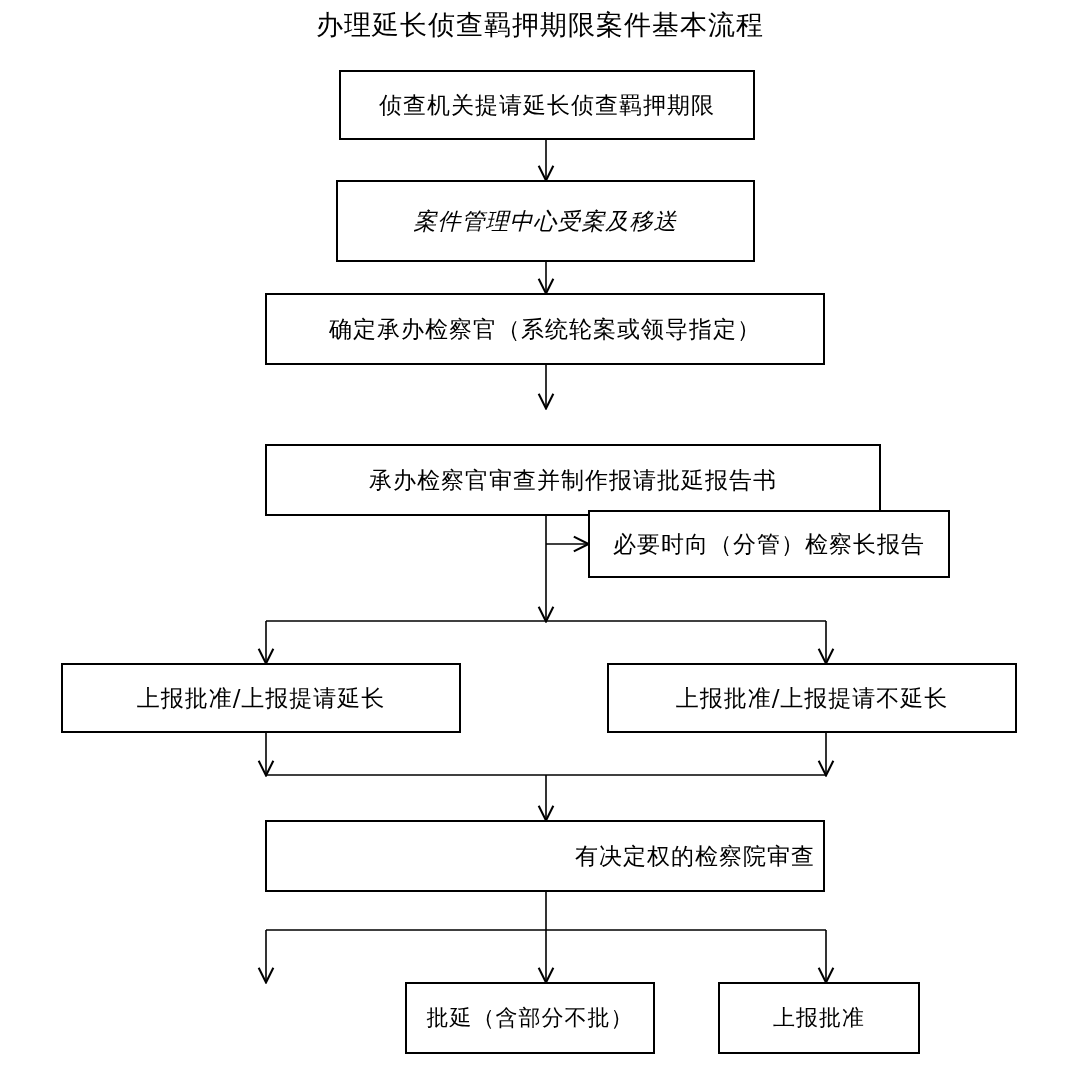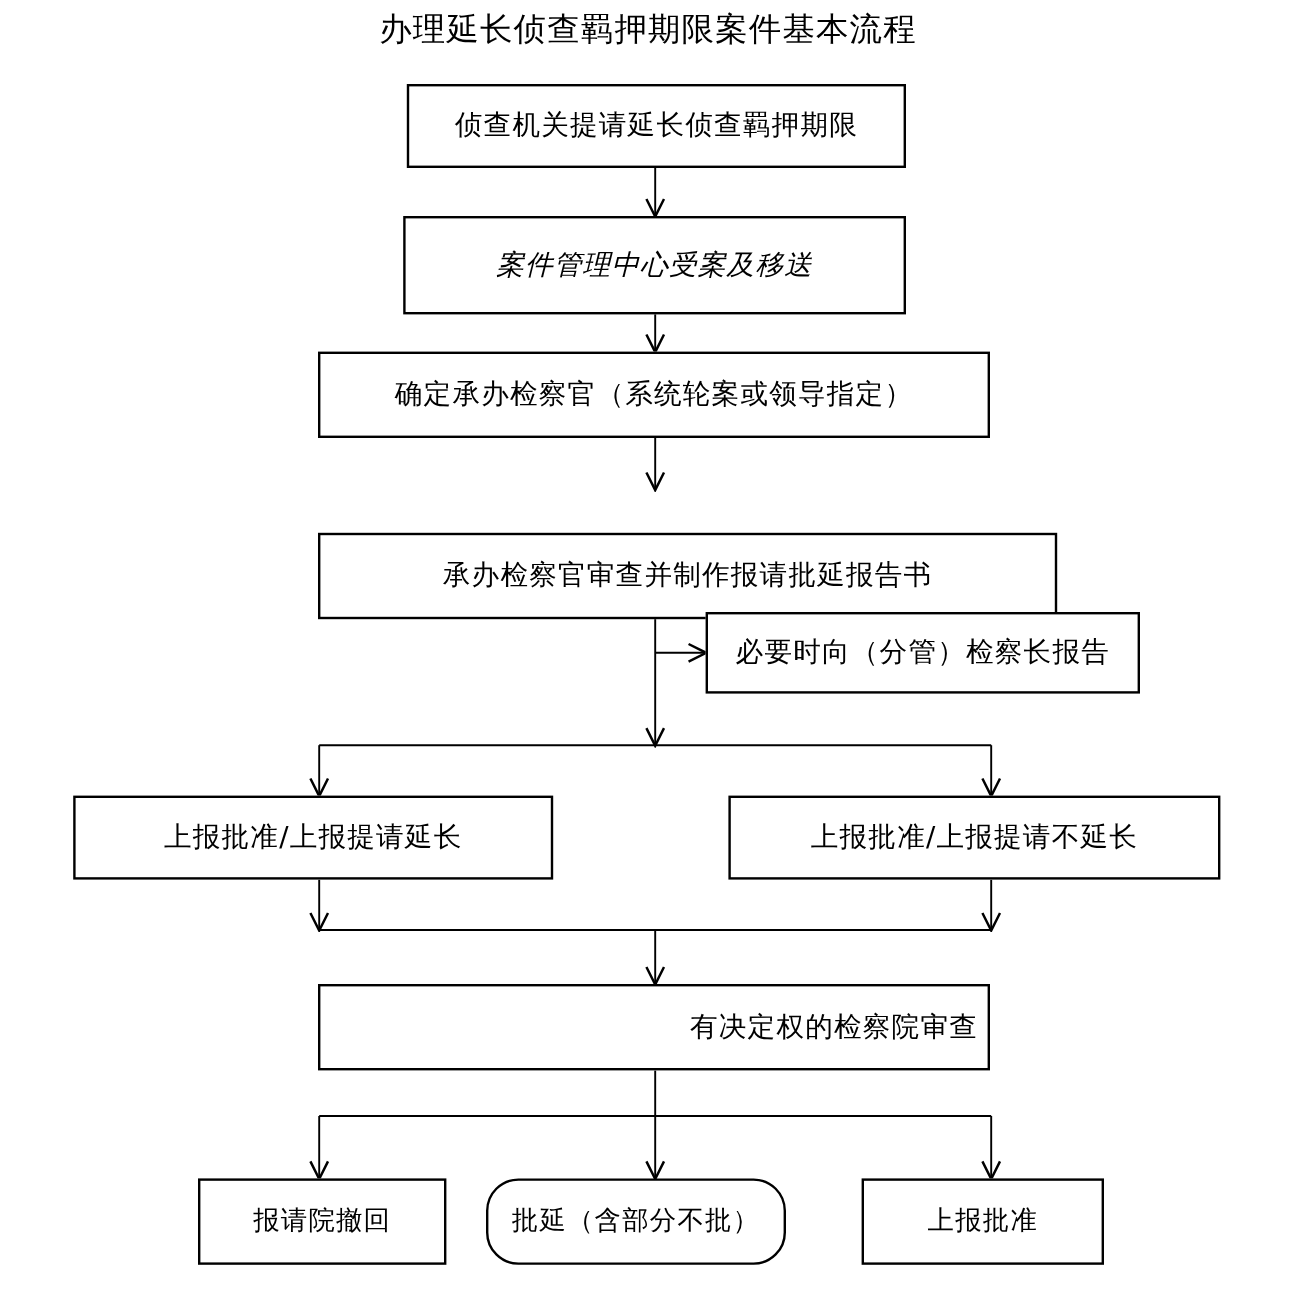--- a/index.html
+++ b/index.html
@@ -129,25 +129,22 @@
   </div>
 
   <div class="node" style="left:607px; top:663px; width:410px; height:70px;align-items:center;">
     <span class="node-label">上报批准/上报提请不延长</span>
   </div>
 
   <div class="node" style="left:265px; top:820px; width:560px; height:72px;justify-content:flex-end;">
     <span class="node-label">有决定权的检察院审查</span>
   </div>
 
-  <div class="node node-small" style="left:165px; top:982px; width:207px; height:72px;">
-    <span class="node-label">报请院撤回</span>
-  </div>
 
-  <div class="node node-small" style="left:405px; top:982px; width:250px; height:72px;border-radius:27px;">
+  <div class="node node-small" style="left:405px; top:982px; width:250px; height:72px;">
     <span class="node-label">批延（含部分不批）</span>
   </div>
 
   <div class="node node-small" style="left:718px; top:982px; width:202px; height:72px;">
     <span class="node-label">上报批准</span>
   </div>
 
 </div>
 
 </body></html>

